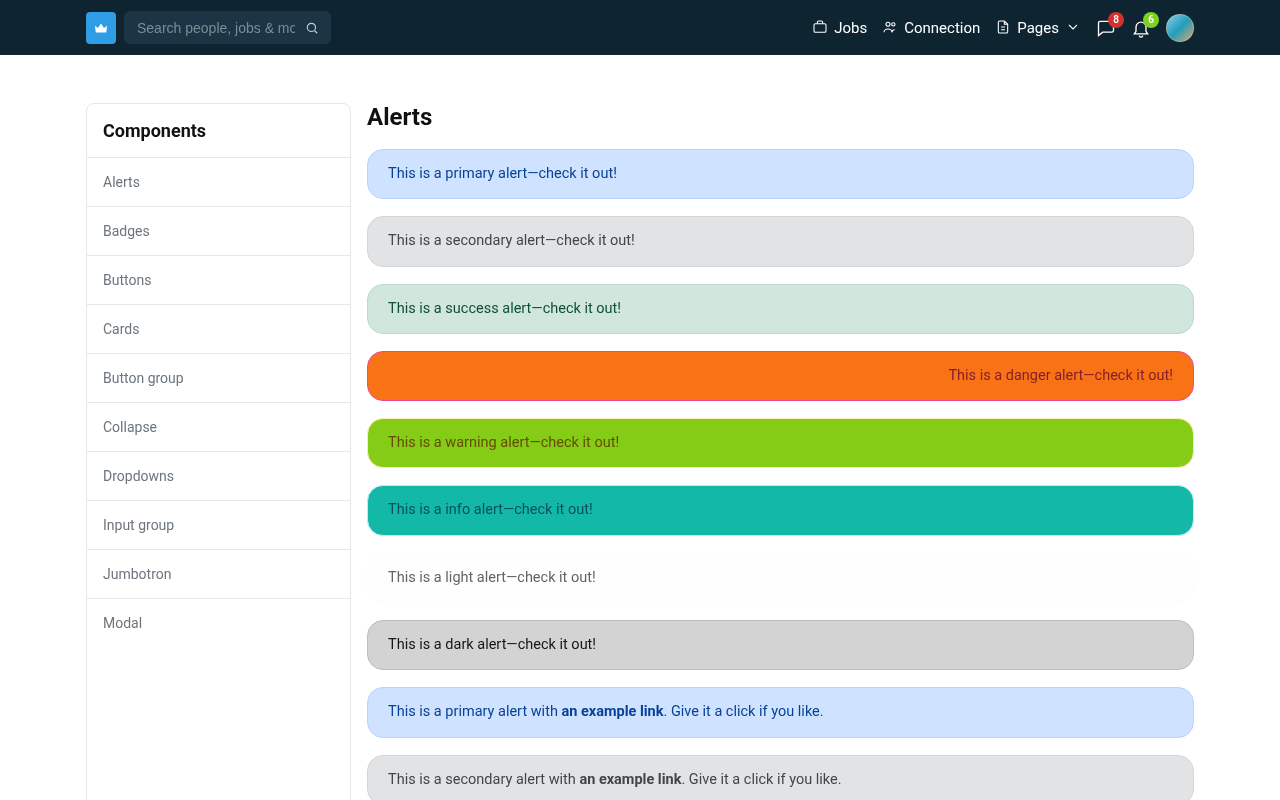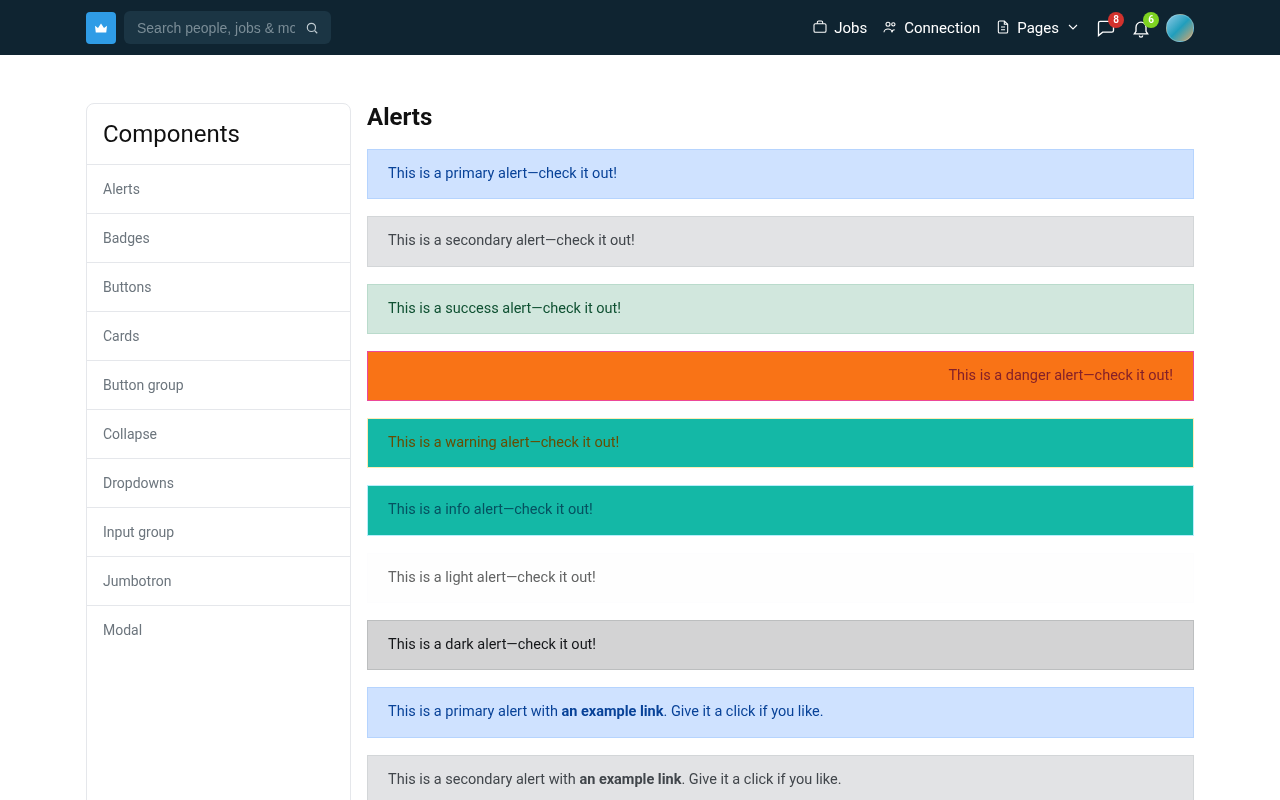--- a/index.html
+++ b/index.html
@@ -21,33 +21,33 @@
 .nav-icon-btn { position: relative; cursor: pointer; display: flex; align-items: center; }
 .nav-icon-btn svg { width: 20px; height: 20px; stroke: #fff; fill: none; stroke-width: 1.6; }
 .badge { position: absolute; top: -6px; right: -8px; min-width: 16px; height: 16px; border-radius: 8px; color: #fff; font-size: 10px; font-weight: 600; display: flex; align-items: center; justify-content: center; padding: 0 4px; }
 .badge-red { background: #d2322d; }
 .badge-green { background: #7ed321; }
 .avatar { width: 28px; height: 28px; border-radius: 50%; background: linear-gradient(135deg, #8ecae6 0%, #219ebc 50%, #d9a66c 100%); border: 1px solid rgba(255,255,255,0.2); cursor: pointer; overflow: hidden; }
 
 
 .container { display: flex; padding: 48px 86px 0 86px; gap: 16px; }
 .sidebar { width: 265px; flex-shrink: 0; border: 1px solid #e5e7eb; border-radius: 8px; background: #fff; }
-.sidebar-header { padding: 16px; font-size: 24px; font-weight: 400; color: #111; border-bottom: 1px solid #e5e7eb; }
+.sidebar-header { padding: 16px; font-size: 18px; font-weight: 700; color: #111; border-bottom: 1px solid #e5e7eb; }
 .sidebar-item { display: block; padding: 16px; font-size: 14px; color: #6c757d; text-decoration: none; border-bottom: 1px solid #e5e7eb; cursor: pointer; }
 .sidebar-item:last-child { border-bottom: none; }
 .main { flex: 1; min-width: 0; }
 .page-title { font-size: 24px; font-weight: 700; color: #111; margin-bottom: 18px; }
 
 
-.alert { padding: 14px 20px; border-radius: 0; margin-bottom: 17px; font-size: 14.5px; line-height: 1.4; }
+.alert { padding: 14px 20px; border-radius: 16px; margin-bottom: 17px; font-size: 14.5px; line-height: 1.4; }
 .alert-primary { background: #cfe2ff; color: #084298; border: 1px solid #b6d4fe; }
 .alert-secondary { background: #e2e3e5; color: #41464b; border: 1px solid #d3d6d8; }
 .alert-success { background: #d1e7dd; color: #0f5132; border: 1px solid #badbcc; }
 .alert-danger { background: #f97316; color: #842029; border: 1px solid #ec4899; text-align: right; }
-.alert-warning { background: #14b8a6; color: #664d03; border: 1px solid #ffecb5; }
+.alert-warning { background: #84cc16; color: #664d03; border: 1px solid #ffecb5; }
 .alert-info { background: #14b8a6; color: #055160; border: 1px solid #b6effb; }
 .alert-light { background: #fefefe; color: #636464; border: 1px solid #fdfdfe; }
 .alert-dark { background: #d3d3d4; color: #141619; border: 1px solid #bcbebf; }
 .alert-link { font-weight: 700; text-decoration: none; color: inherit; cursor: pointer; }
 </style>
 </head>
 <body>
 
 <nav class="navbar">
   <div class="logo">

